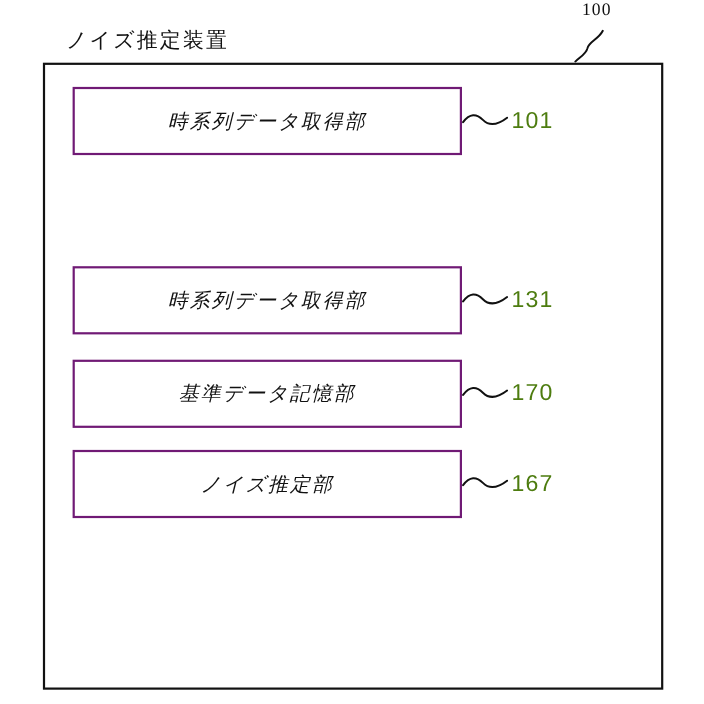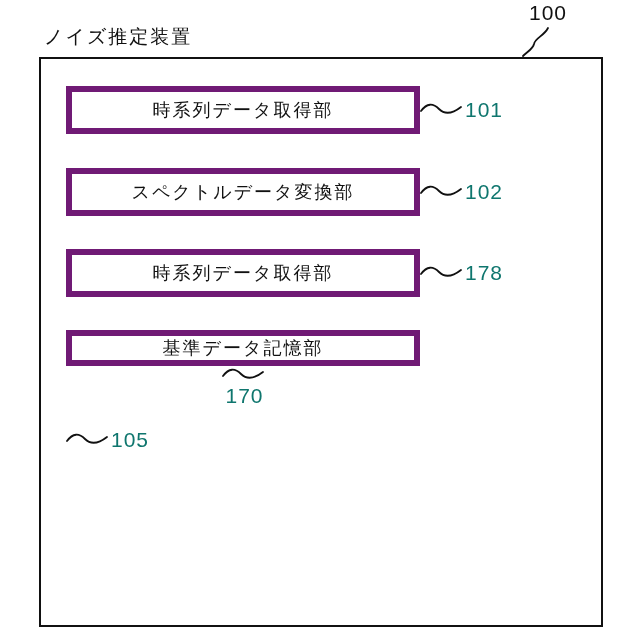--- a/index.html
+++ b/index.html
@@ -11,34 +11,35 @@
   .page {
     position: relative;
     width: 640px;
     height: 640px;
     background: #ffffff;
     overflow: hidden;
     color: #111111;
   }
   .figure-title {
     position: absolute;
-    left: 44px;
+    left: 60px;
     top: 24px;
     font-size: 19px;
     letter-spacing: 2px;
     color: #111111;
     white-space: nowrap;
   }
   .device-ref {
     position: absolute;
     left: 529px;
     top: 1px;
-    font-size: 21px;
+    font-size: 16px;
     color: #111111;
     letter-spacing: 1px;
+    font-family: Liberation Serif, serif;
   }
   .leader-100 {
     position: absolute;
     left: 520px;
     top: 26px;
     width: 34px;
     height: 32px;
   }
   .device-frame {
     position: absolute;
@@ -53,47 +54,48 @@
   .block-row {
     position: absolute;
     left: 66px;
     height: 56px;
     display: flex;
     align-items: center;
   }
   .row-1 { top: 82px; }
   .row-2 { top: 164px; }
   .row-3 { top: 245px; }
-  .row-4 { top: 330px; flex-direction: column; }
+  .row-4 { top: 330px; }
   .row-5 { top: 412px; }
   .block-box {
     width: 354px;
-    height: 48px;
-    border: 6px solid #701a75;
+    height: 62px;
+    border: 2px solid #701a75;
     box-sizing: border-box;
     background: #ffffff;
     display: flex;
     align-items: center;
     justify-content: center;
+    font-style: italic;
   }
   .block-label {
     font-size: 18px;
     letter-spacing: 2px;
     color: #111111;
     white-space: nowrap;
   }
   .squiggle {
     width: 42px;
     height: 18px;
     margin-left: 0px;
     flex: 0 0 auto;
   }
   .ref-number {
     font-size: 21px;
-    color: #0f766e;
+    color: #4d7c0f;
     margin-left: 3px;
     letter-spacing: 1px;
   }
   svg path {
     fill: none;
     stroke: #111111;
     stroke-width: 1.8;
     stroke-linecap: round;
   }
 </style>
@@ -115,50 +117,44 @@
   <div class="block-row row-1">
     <div class="block-box">
       <span class="block-label">時系列データ取得部</span>
     </div>
     <svg class="squiggle" viewBox="0 0 42 18">
       <path d="M1,10 C7,2 13,2 19,8 C25,14 32,13 41,6"></path>
     </svg>
     <span class="ref-number">101</span>
   </div>
 
-  <div class="block-row row-2">
-    <div class="block-box">
-      <span class="block-label">スペクトルデータ変換部</span>
-    </div>
-    <svg class="squiggle" viewBox="0 0 42 18">
-      <path d="M1,10 C7,2 13,2 19,8 C25,14 32,13 41,6"></path>
-    </svg>
-    <span class="ref-number">102</span>
-  </div>
 
   <div class="block-row row-3">
     <div class="block-box">
       <span class="block-label">時系列データ取得部</span>
     </div>
     <svg class="squiggle" viewBox="0 0 42 18">
       <path d="M1,10 C7,2 13,2 19,8 C25,14 32,13 41,6"></path>
     </svg>
-    <span class="ref-number">178</span>
+    <span class="ref-number">131</span>
   </div>
 
   <div class="block-row row-4">
     <div class="block-box">
       <span class="block-label">基準データ記憶部</span>
     </div>
     <svg class="squiggle" viewBox="0 0 42 18">
       <path d="M1,10 C7,2 13,2 19,8 C25,14 32,13 41,6"></path>
     </svg>
     <span class="ref-number">170</span>
   </div>
 
   <div class="block-row row-5">
+    <div class="block-box">
+      <span class="block-label">ノイズ推定部</span>
+    </div>
     <svg class="squiggle" viewBox="0 0 42 18">
       <path d="M1,10 C7,2 13,2 19,8 C25,14 32,13 41,6"></path>
     </svg>
-    <span class="ref-number">105</span>
+    <span class="ref-number">167</span>
   </div>
 
 </div>
 
 </body></html>

